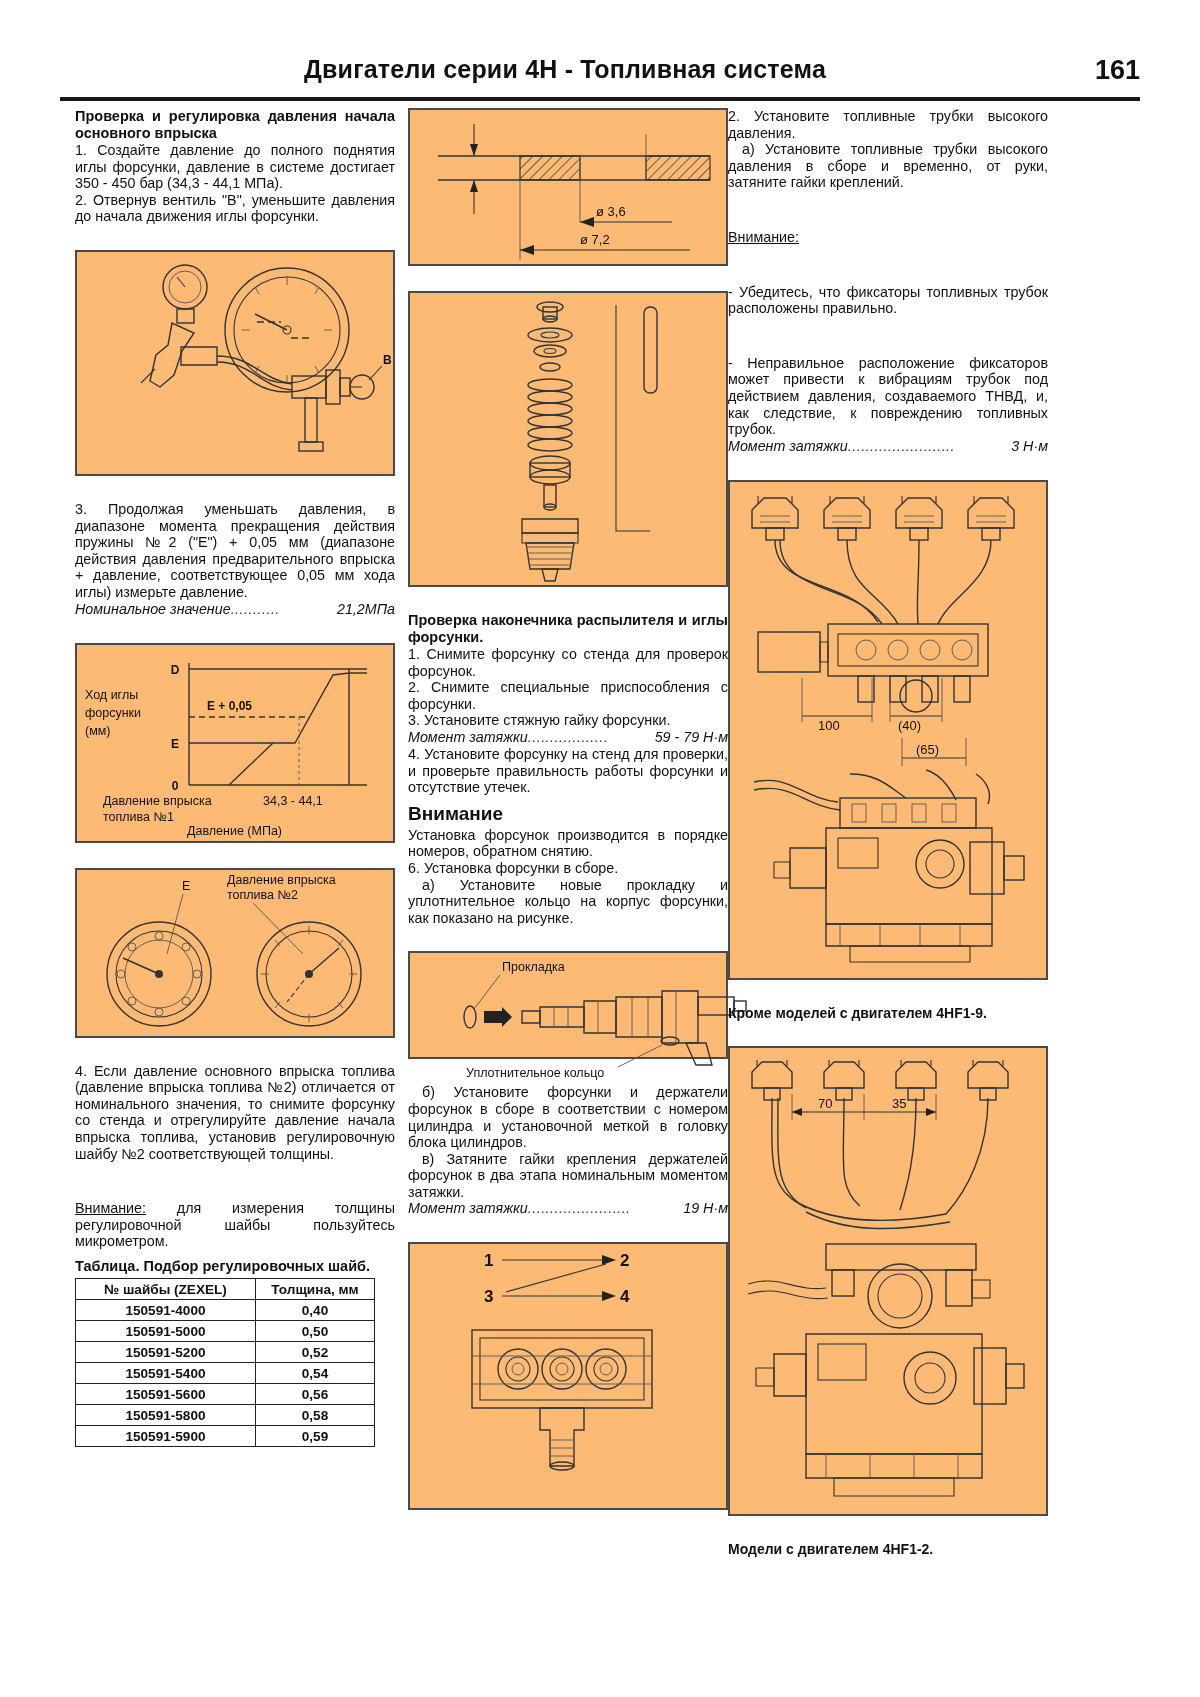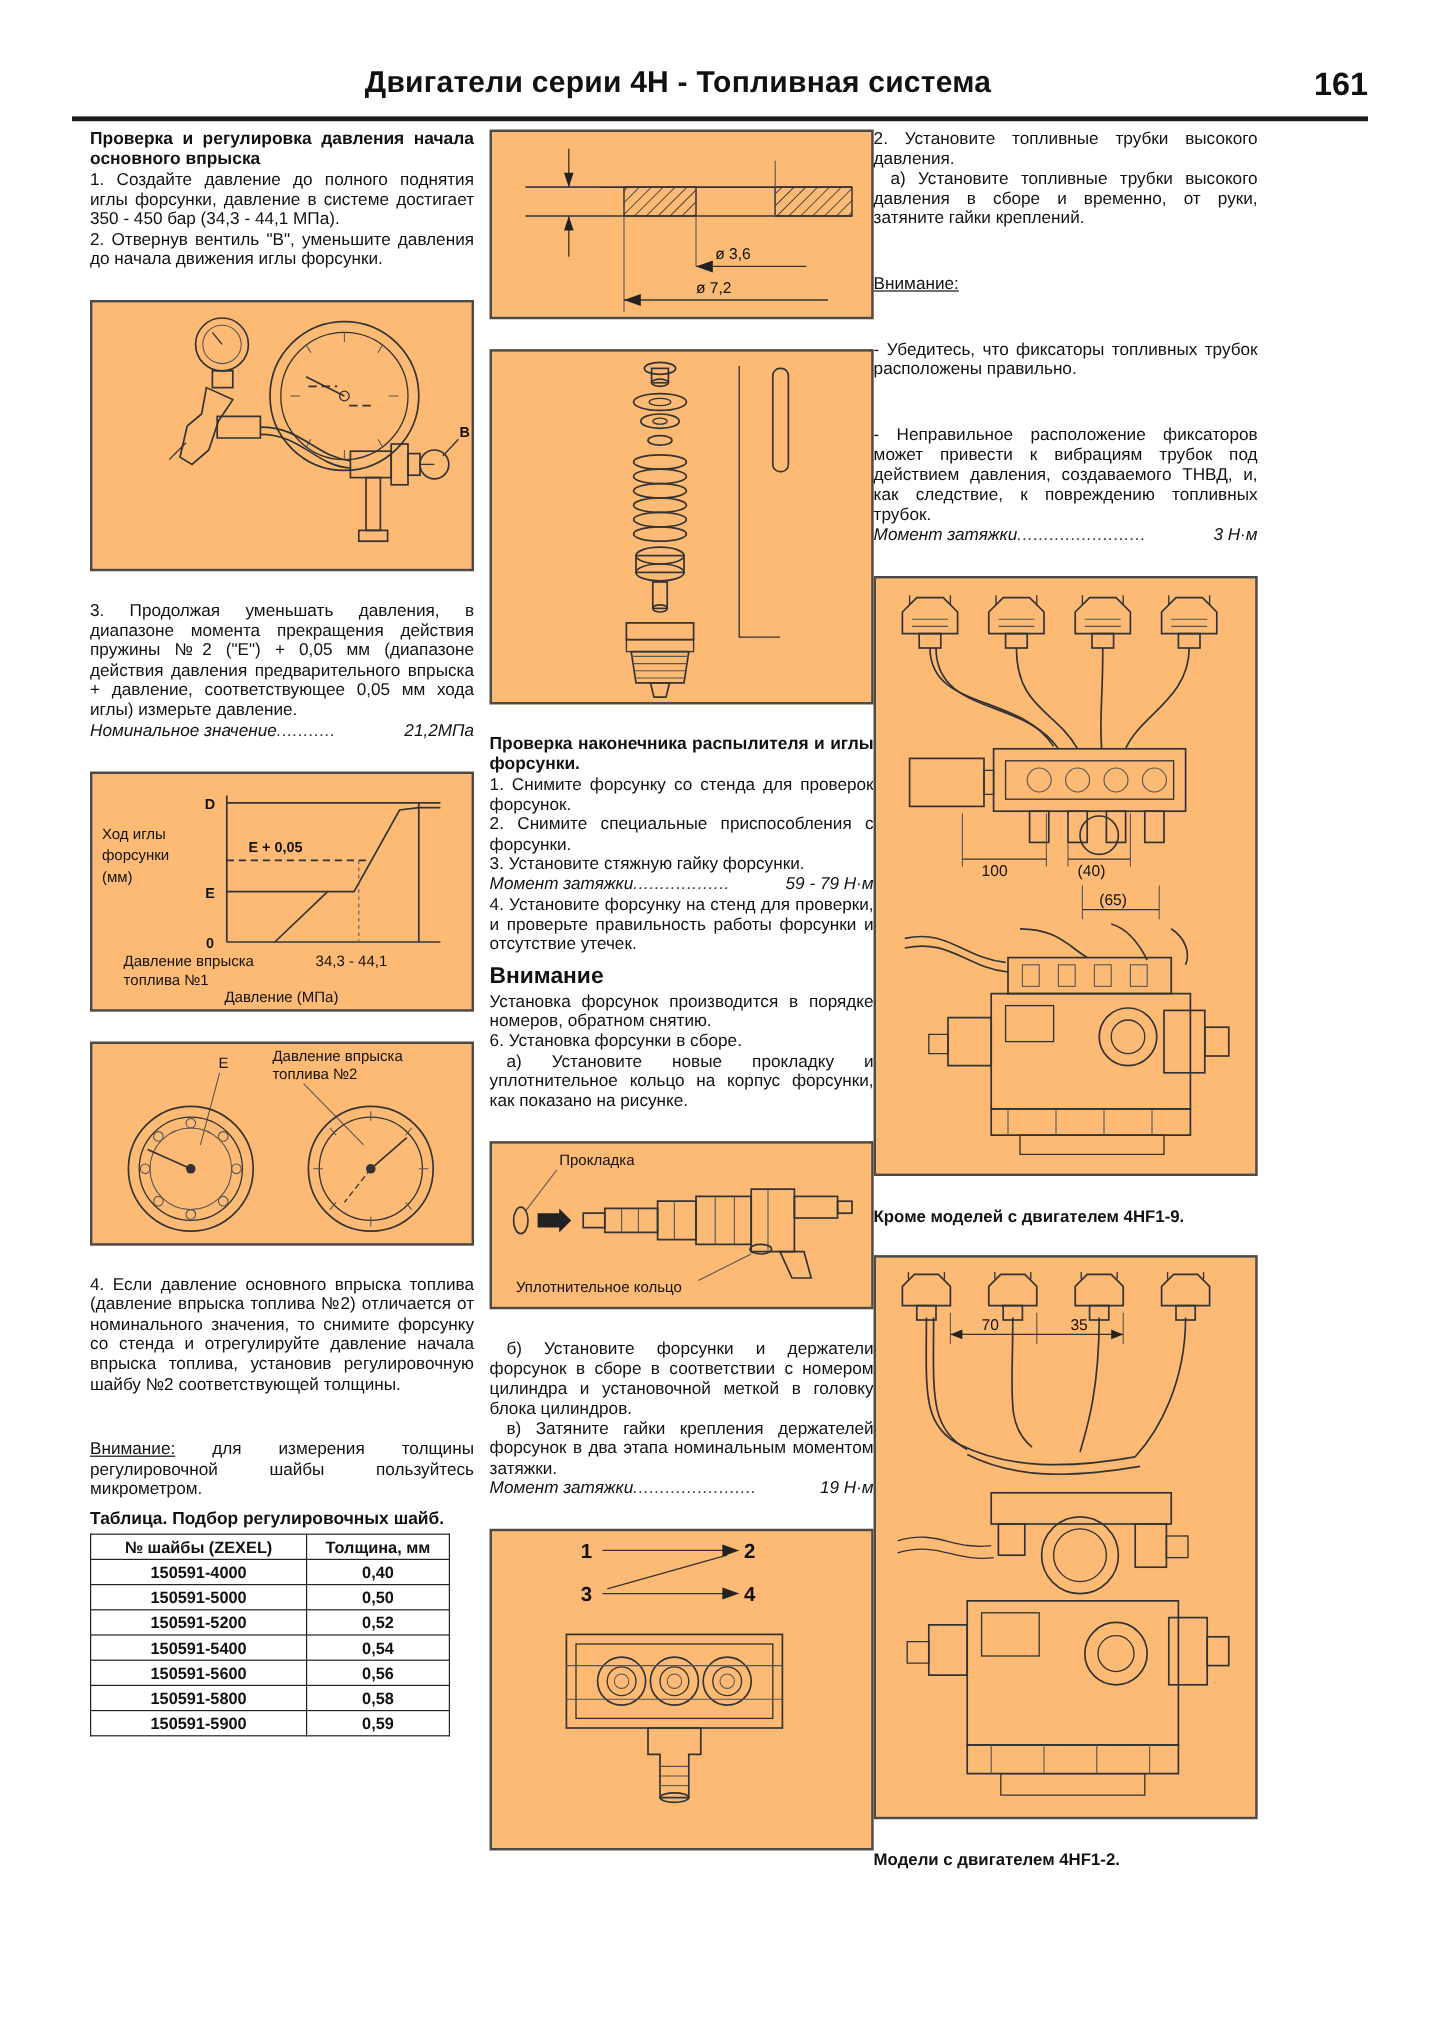--- a/index.html
+++ b/index.html
@@ -42,21 +42,21 @@
   
   .fig { border:2px solid #4a4a4a; background:#fdba74; position:relative; margin:25px 0; }
 
   
   .figA { height:158px; }
 
   
   .figB { height:296px; }
 
   
-  .figC { height:140px; }
+  .figC { height:108px;padding-left:36px; }
 
   
   .figD { height:268px; }
 
   
   .figG { height:226px; }
 
   
   .figChart { height:200px; }
 

